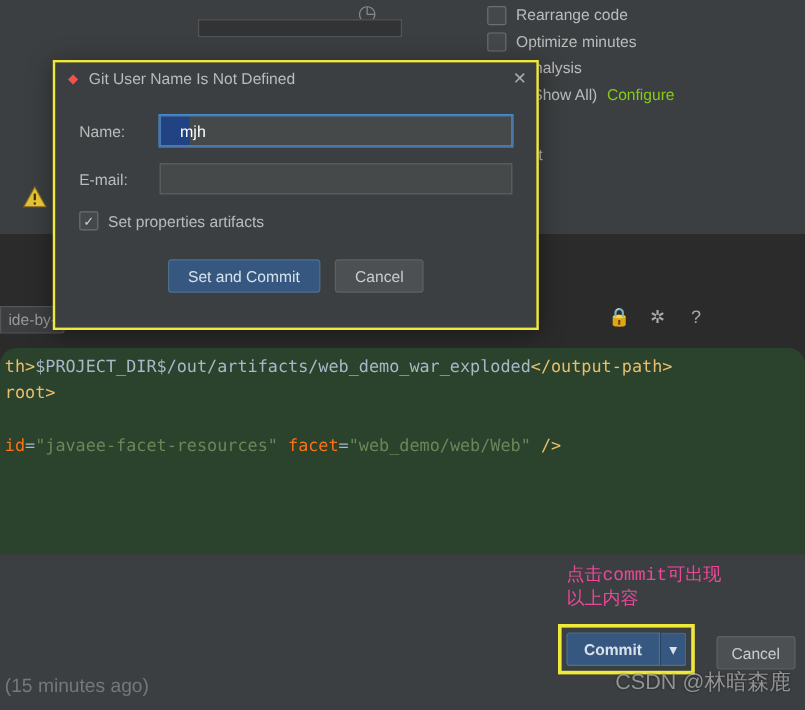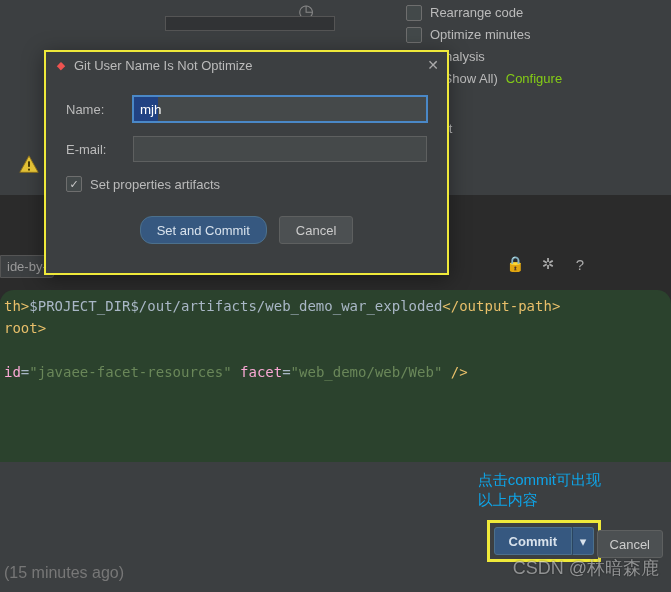--- a/index.html
+++ b/index.html
@@ -44,68 +44,68 @@
     height:26px; display:flex; align-items:center; padding:0 8px;
     color:#bbbbbb; gap:6px;
   }
   .titlebar .ico { width:14px; height:14px; display:flex; align-items:center; justify-content:center; font-size:11px; color:#ef5350;}
   .titlebar .close { margin-left:auto; color:#aaa; font-size:14px; cursor:pointer;}
   .dlg-body { padding: 18px 20px 10px 20px; position:relative;}
   .form-row { display:flex; align-items:center; gap:12px; margin-bottom:14px;}
   .form-row label { width:55px; text-align:left; }
   .form-row input {
     flex:1; height:26px; background:#45494a; border:1px solid #5e6060;
-    color:#bbb; padding:0 6px;
+    color:#bbb; padding:0 16px;
   }
   .form-row input.focus { border:1px solid #4a88c7; box-shadow:0 0 0 1px #4a88c7; }
   .form-row input.focus::selection { background:#214283; }
   .chk-row { display:flex; align-items:center; gap:8px; margin-top:6px; margin-left:0;}
   .chk { width:16px; height:16px; background:#43494a; border:1px solid #6e6e6e; border-radius:2px;
     display:flex; align-items:center; justify-content:center; font-size:11px; color:#ccc;}
   .warn {
     position:absolute; left:-28px; top:76px; width:22px; height:22px;
   }
   .warn svg { width:22px; height:22px; }
   .btn-row { display:flex; gap:12px; justify-content:center; margin-top:24px;}
   .btn {
     height:28px; padding:0 16px; border-radius:3px; border:1px solid #5e6060;
     background:#4c5052; color:#ccc; display:flex; align-items:center; cursor:pointer;
   }
-  .btn.primary { background:#365880; border-color:#4c708c; color:#d8e2ec;border-radius:12px;}
+  .btn.primary { background:#365880; border-color:#4c708c; color:#d8e2ec;}
   
   .tool-icons {
     position:absolute; right:80px; top:255px; display:flex; gap:10px; align-items:center;
     color:#aaa; font-size:15px;
   }
   .tool-icons span { width:22px; text-align:center; cursor:pointer;}
   .edge-pill { position:absolute; left:0; top:255px; padding:3px 6px;
     border:1px solid #555; border-radius:0 3px 3px 0; color:#999; background:#3c3f41;}
   
   .code-area {
     position:absolute; left:0; top:290px; right:0; height:200px;
     background:#2b422d; padding:8px 4px;
     font-family: "Consolas", monospace; font-size:14px;
     color:#a9b7c6; white-space:nowrap;border-radius:14px;
   }
   .code-area .line { height:22px; }
   .tag-ang { color:#e8bf6a; }
-  .attr { color:#f9a8d4;text-align:center; }
+  .attr { color:#f97316;text-align:center; }
   .val { color:#6a8759; }
   .txt { color:#a9b7c6; }
   
   .bottom {
     position:absolute; left:0; right:0; bottom:0; height:130px;
     background:#3c3f41;
   }
   .annot {
-    position:absolute; right:70px; top:470px; color:#0ea5e9; font-size:15px;
-    font-family: Liberation Sans, sans-serif; line-height:20px;
+    position:absolute; right:70px; top:470px; color:#ec4899; font-size:15px;
+    font-family: Liberation Mono, monospace; line-height:20px;
   }
   .commit-wrap {
-    position:absolute; right:70px; bottom:30px;
+    position:absolute; right:92px; bottom:30px;
     border:3px solid #efe93a; padding:4px;
   }
   .commit-btn {
     display:flex; height:28px; 
   }
   .commit-btn .main {
     background:#365880; border:1px solid #4c708c; color:#d8e2ec;
     padding:0 14px; display:flex; align-items:center; font-weight:bold;
     border-radius:3px 0 0 3px;
   }
@@ -158,21 +158,21 @@
 
 <div class="tool-icons">
   <span>🔒</span>
   <span>✲</span>
   <span>?</span>
 </div>
 
 <div class="dialog">
   <div class="titlebar">
     <span class="ico">◆</span>
-    <span>Git User Name Is Not Optimize</span>
+    <span>Git User Name Is Not Defined</span>
     <span class="close">✕</span>
   </div>
   <div class="dlg-body">
     <div class="warn">
       <svg viewBox="0 0 24 24">
           <path fill="#e2c035" stroke="#8a6d1a" d="M12 2 L22 20 L2 20 Z"></path>
           <rect x="11" y="8" width="2" height="6" fill="#3b2f00"></rect>
           <rect x="11" y="16" width="2" height="2" fill="#3b2f00"></rect>
         </svg>
     </div>

